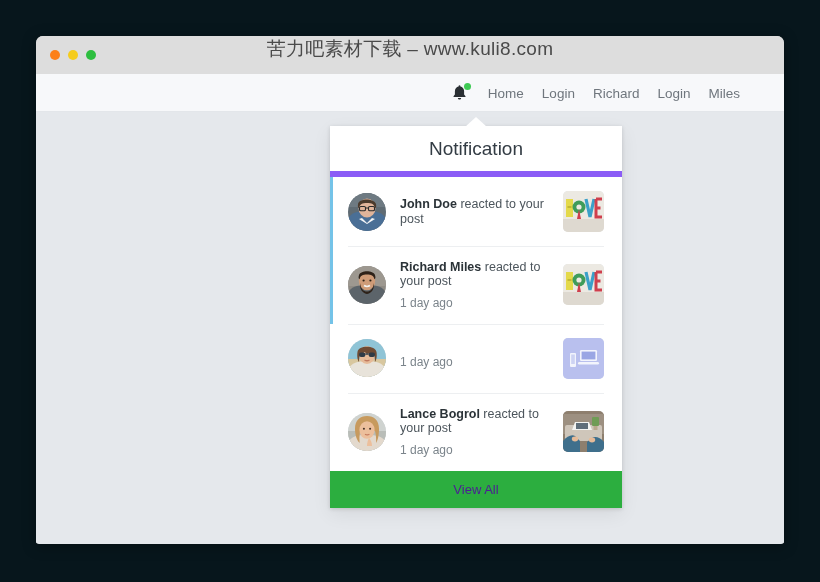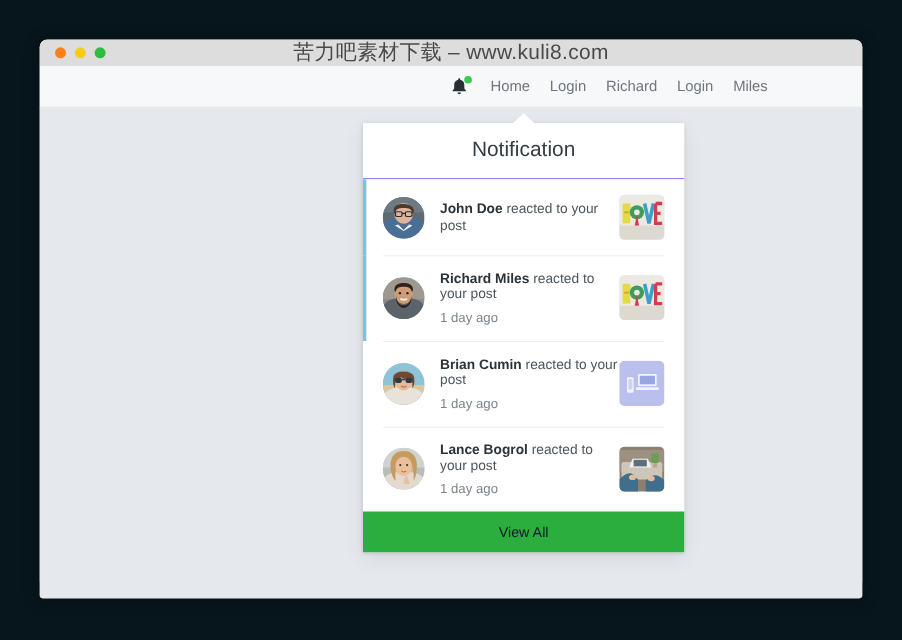--- a/index.html
+++ b/index.html
@@ -24,24 +24,23 @@
     width: 748px;
     height: 508px;
     border-radius: 7px 7px 3px 3px;
     overflow: hidden;
     background: #e5e8ec;
     box-shadow: 0 2px 14px rgba(0,0,0,0.35);
   }
 
   .titlebar {
     position: relative;
-    height: 24px;
+    height: 38px;
     background: #dddddd;
     display: flex;
-    align-items: center;
     justify-content: center;
   }
 
   .traffic-lights {
     position: absolute;
     left: 14px;
     top: 50%;
     transform: translateY(-50%);
     display: flex;
     gap: 8px;
@@ -60,21 +59,21 @@
   }
 
   
   .navbar {
     height: 38px;
     background: #f7f8fa;
     border-bottom: 1px solid #e3e6ea;
     display: flex;
     align-items: center;
     justify-content: flex-end;
-    padding-right: 86px;
+    padding-right: 44px;
   }
 
   .nav-list {
     display: flex;
     align-items: center;
     gap: 18px;
     list-style: none;
   }
 
   .bell-wrap {
@@ -133,21 +132,21 @@
     border-left: 11px solid transparent;
     border-right: 11px solid transparent;
     border-bottom: 10px solid #ffffff;
   }
 
   .notif-header {
     height: 51px;
     display: flex;
     align-items: center;
     justify-content: center;
-    border-bottom: 1px solid #8b5cf6;
+    border-bottom: 6px solid #8b5cf6;
     background: #fff;
   }
   .notif-title {
     font-size: 19px;
     color: #333c44;
     font-weight: 400;
   }
 
   .notif-list { background: #fff; }
 
@@ -217,21 +216,21 @@
     overflow: hidden;
     background: #dfe3ea;
   }
   .thumb svg { display: block; width: 41px; height: 41px; }
 
   .view-all {
     display: block;
     width: 100%;
     border: 0;
     background: #2cae3f;
-    color: #0f172a;
+    color: #4c1d95;
     font-size: 13px;
     font-family: "Liberation Sans", sans-serif;
     padding: 11px 0;
     text-align: center;
     cursor: pointer;
   }
 </style>
 </head>
 <body>
 
@@ -365,24 +364,20 @@
               <path d="M0 30c4-6 9-8 19-8s15 2 19 8v8H0z" fill="#e8e3da"></path>
               <ellipse cx="19" cy="16" rx="8" ry="9" fill="#e6bb99"></ellipse>
               <path d="M9.5 13c.5-7 18-7 19 0 .8 5-.5 9-1.6 10 .4-6-1.2-9-1.2-9s-6 1.5-9.4-1c-1.4 2-4.6 3.4-4.6 3.4s-.8 3.4-.6 6.6c-1.1-1-2.4-5-1.6-10z" fill="#6f4b33"></path>
               <rect x="11" y="13.5" width="6.4" height="4.6" rx="2" fill="#2f3b46"></rect>
               <rect x="20.6" y="13.5" width="6.4" height="4.6" rx="2" fill="#2f3b46"></rect>
               <path d="M17.4 15h3.2" stroke="#2f3b46" stroke-width="1.3"></path>
               <path d="M16.5 21c1.6 1 3.4 1 5 0" stroke="#c0795e" stroke-width="1.3" fill="none"></path>
             </svg>
           </div>
           <div class="notif-body">
-            <div class="notif-text">
-              <span class="who">Brian Cumin</span>
-              <span>reacted to your post</span>
-            </div>
             <div class="notif-time">1 day ago</div>
           </div>
           <div class="thumb">
             <svg viewBox="0 0 41 41" xmlns="http://www.w3.org/2000/svg">
               <rect width="41" height="41" fill="#b9c0ee"></rect>
               <rect x="7" y="15" width="6" height="14" rx="1" fill="#f2f4fc"></rect>
               <rect x="8.2" y="16.5" width="3.6" height="9.5" fill="#cdd3f3"></rect>
               <rect x="17" y="12" width="17" height="11" rx="1.2" fill="#f2f4fc"></rect>
               <rect x="18.6" y="13.6" width="13.8" height="7.8" fill="#9aa6e4"></rect>
               <rect x="15" y="24" width="21" height="2.6" rx="1.3" fill="#f2f4fc"></rect>

